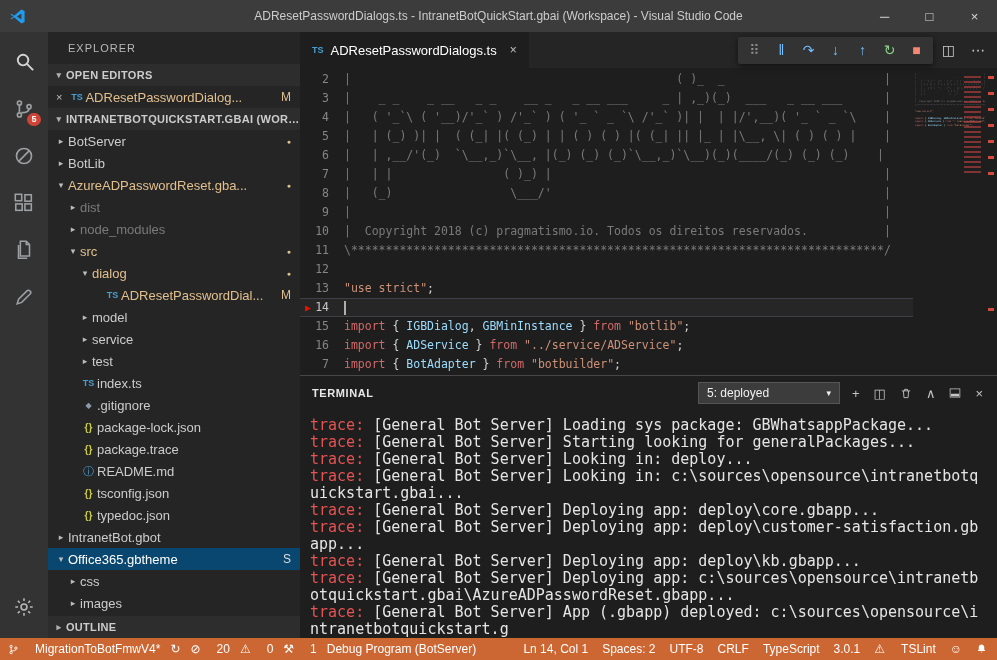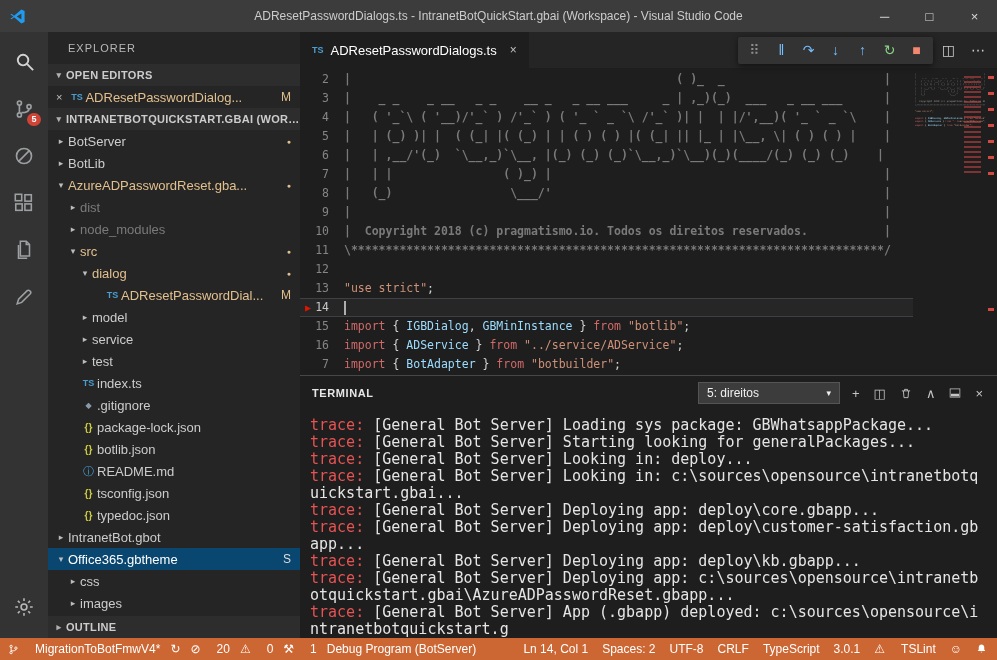--- a/index.html
+++ b/index.html
@@ -74,21 +74,21 @@
   .editor-body { flex:1; display:flex; position:relative; background:#1e1e1e; overflow:hidden; }
   .code { flex:1; min-width:0; padding-top:2px; font-family:"DejaVu Sans Mono",monospace;
     font-size:11.5px; line-height:19px; }
   .cl { display:flex; height:19px; position:relative; }
   .cl .ln { flex:0 0 44px; text-align:right; padding-right:15px; color:#858585; }
   .cl.active .ln { color:#c6c6c6; }
   .cl .lc { white-space:pre; }
   .cl.active { background:#262626; box-shadow:inset 0 1px 0 #3f3f46, inset 0 -1px 0 #3f3f46; }
   .dbg-arrow { position:absolute; left:5px; top:0; color:#e51400; font-size:10px; }
   .cursor { display:inline-block; width:2px; height:14px; background:#aeafad; vertical-align:middle; }
-  .tok-comment { color:#7a7a7a;font-weight:bold; } .tok-string { color:#ce9178; } .tok-keyword { color:#d16969; }
+  .tok-comment { color:#7a7a7a; } .tok-string { color:#ce9178; } .tok-keyword { color:#d16969; }
   .tok-ident { color:#9cdcfe;text-align:right; } .tok-punct { color:#d4d4d4; }
 
   .minimap { flex:0 0 72px; position:relative; overflow:hidden; }
   .mm-code { font-size:2.4px; line-height:3.4px; padding:5px 2px; }
   .mm-code .cl { height:3.4px; }
   .mm-code .cl.active { background:none; box-shadow:none; }
   .mm-red { position:absolute; top:8px; right:4px; width:17px; height:100px;
     background:repeating-linear-gradient(to bottom, rgba(205,70,70,.55) 0 2px, transparent 2px 5px); }
   .overview { flex:0 0 12px; position:relative; background:#1e1e1e; }
   .ov { position:absolute; right:3px; width:6px; height:3px; background:#d24b3e; }
@@ -268,21 +268,21 @@
             <span class="lbl">.gitignore</span>
           </div>
           <div class="tr c-n" style="padding-left: 18px;">
             <span class="chev"></span>
             <span class="ficon fi-json">{}</span>
             <span class="lbl">package-lock.json</span>
           </div>
           <div class="tr c-n" style="padding-left: 18px;">
             <span class="chev"></span>
             <span class="ficon fi-json">{}</span>
-            <span class="lbl">botlib.json</span>
+            <span class="lbl">package.trace</span>
           </div>
           <div class="tr c-n" style="padding-left: 18px;">
             <span class="chev"></span>
             <span class="ficon fi-info">ⓘ</span>
             <span class="lbl">README.md</span>
           </div>
           <div class="tr c-n" style="padding-left: 18px;">
             <span class="chev"></span>
             <span class="ficon fi-json">{}</span>
             <span class="lbl">tsconfig.json</span>
@@ -477,21 +477,21 @@
             <i class="ov" style="top:88px"></i>
           <i class="ov" style="top:104px"></i>
             <i class="ov" style="top:240px"></i>
         </div>
       </div>
 
       <div class="panel">
         <div class="panel-header">
           <span class="panel-title">TERMINAL</span>
           <div class="term-select">
-            <span>5: direitos</span>
+            <span>5: deployed</span>
             <span class="sel-arrow">▾</span>
           </div>
           <div class="panel-actions" id="panel-actions">
               <span class="pa">+</span>
               <span class="pa">◫</span>
               <span class="pa">
                 <svg width="12" height="13" viewBox="0 0 16 16" fill="none" stroke="#c5c5c5" stroke-width="1.2">
                   <path d="M2.5 4.5h11M6 4.5V2.5h4v2M4.5 4.5l.8 9h5.4l.8-9"></path>
                 </svg>
               </span>

